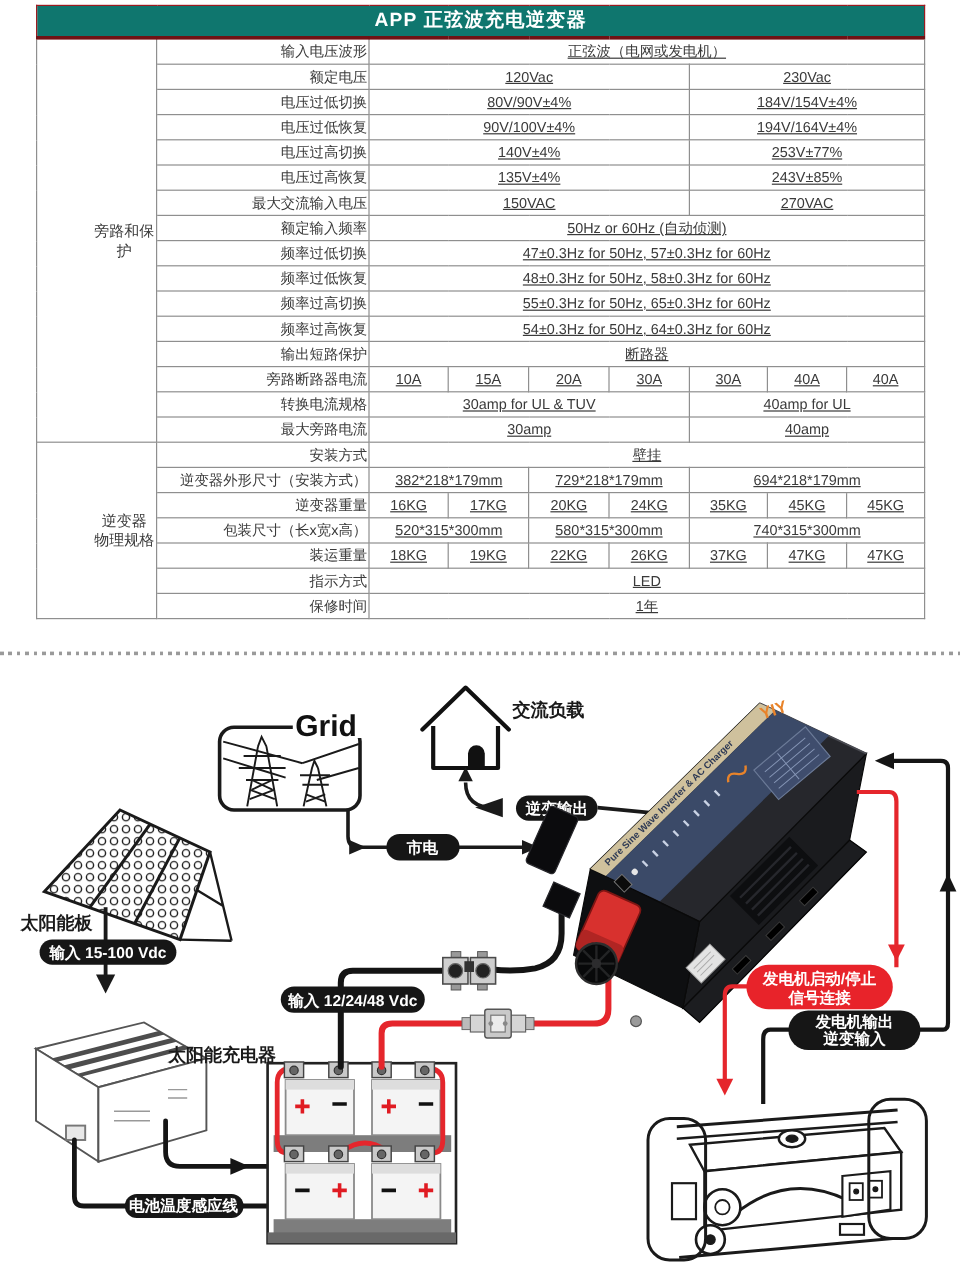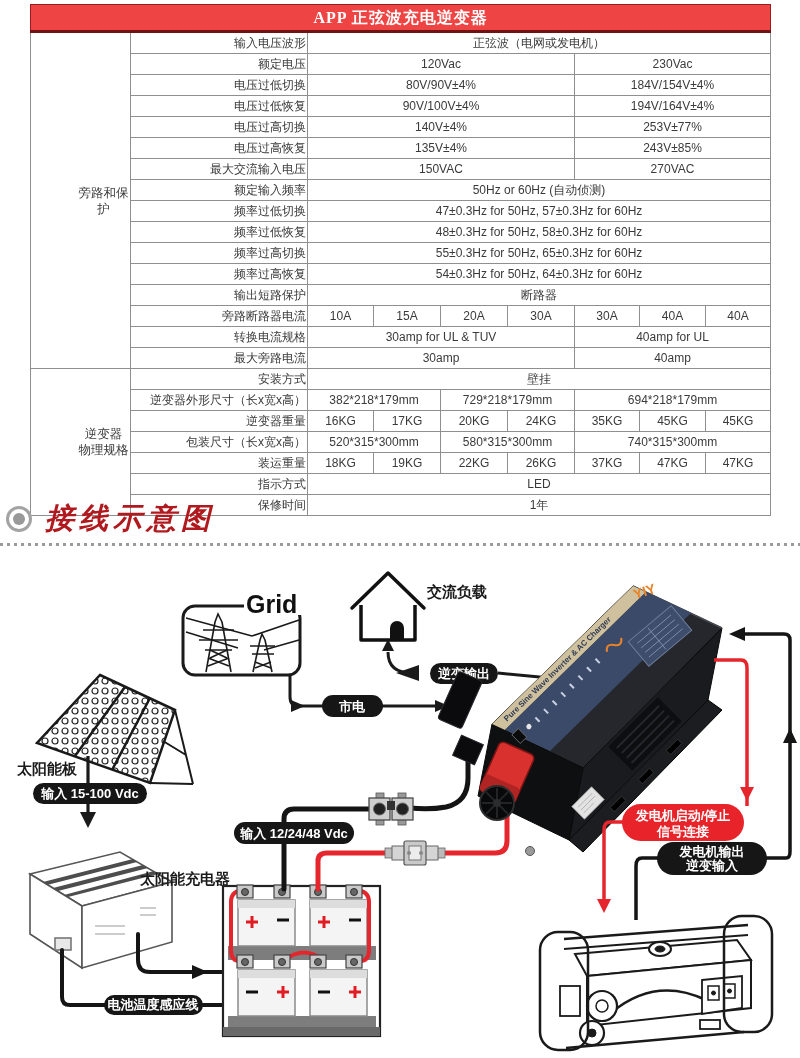--- a/index.html
+++ b/index.html
@@ -2,24 +2,24 @@
 <html><head>
 <meta charset="utf-8">
 <style>
   html,body{margin:0;padding:0;background:#fff;}
   body{width:800px;height:1058px;position:relative;font-family:"Liberation Sans",sans-serif;color:#333;}
   .page{position:absolute;inset:0;width:800px;height:1058px;overflow:hidden;background:#fff;}
 
   
   table.spec{position:absolute;left:30px;top:4px;width:740px;border-collapse:collapse;table-layout:fixed;font-size:12px;color:#3a3a3a;}
   table.spec td{border:1px solid #8f8f8f;height:18px;line-height:18px;overflow:hidden;white-space:nowrap;}
-  table.spec td.title-bar{background:#ef4444;color:#fff;font-weight:bold;font-size:16px;text-align:center;height:23px;line-height:23px;border:1px solid #9c1b20;border-bottom:3px solid #701114;letter-spacing:1px;font-family:Liberation Serif, serif;}
+  table.spec td.title-bar{background:#0f766e;color:#fff;font-weight:bold;font-size:16px;text-align:center;height:23px;line-height:23px;border:1px solid #9c1b20;border-bottom:3px solid #701114;letter-spacing:1px;}
   table.spec td.cat{text-align:center;white-space:pre-line;line-height:16px;font-size:12.5px;padding-left:47px;}
   table.spec td.param{text-align:right;padding-left:8px;}
-  table.spec td.val{text-align:center;padding:0 1px;}
+  table.spec td.val{text-align:center;padding:0 1px;text-decoration:underline;}
 
   
   .section-header{position:absolute;left:6px;top:499px;display:flex;align-items:center;gap:13px;}
   .bullet{width:20px;height:20px;border:3px solid #a3a3a3;border-radius:50%;position:relative;flex:0 0 auto;}
   .bullet::after{content:"";position:absolute;inset:4px;background:#999;border-radius:50%;}
   .section-header h2{margin:0;font-size:29px;font-style:italic;font-weight:bold;color:#b01a1f;letter-spacing:5px;}
   .dotted{position:absolute;left:0;top:543px;width:800px;height:3px;background:repeating-linear-gradient(90deg,#9a9a9a 0 3px,transparent 3px 7px);}
 
   
   svg.diagram{position:absolute;left:0;top:556px;}
@@ -127,21 +127,21 @@
           <td colspan="4" class="val">30amp</td>
           <td colspan="3" class="val">40amp</td>
         </tr>
         <tr>
           <td rowspan="7" class="cat">逆变器
 物理规格</td>
           <td class="param">安装方式</td>
           <td colspan="7" class="val">壁挂</td>
         </tr>
         <tr>
-          <td class="param">逆变器外形尺寸（长x宽x高）</td>
+          <td class="param">逆变器外形尺寸（安装方式）</td>
           <td colspan="2" class="val">382*218*179mm</td>
           <td colspan="2" class="val">729*218*179mm</td>
           <td colspan="3" class="val">694*218*179mm</td>
         </tr>
         <tr>
           <td class="param">逆变器重量</td>
           <td colspan="1" class="val">16KG</td>
           <td colspan="1" class="val">17KG</td>
           <td colspan="1" class="val">20KG</td>
           <td colspan="1" class="val">24KG</td>
@@ -169,24 +169,20 @@
           <td class="param">指示方式</td>
           <td colspan="7" class="val">LED</td>
         </tr>
         <tr>
           <td class="param">保修时间</td>
           <td colspan="7" class="val">1年</td>
         </tr>
       </tbody>
     </table>
 
-  <div class="section-header">
-    <span class="bullet"></span>
-    <h2>接线示意图</h2>
-  </div>
   <div class="dotted"></div>
 
   <svg class="diagram" width="800" height="502" viewBox="0 0 800 502">
     <defs>
       <pattern id="cells" patternUnits="userSpaceOnUse" width="10" height="10">
         <circle cx="5" cy="5" r="3" fill="#fff" stroke="#222" stroke-width="1.2"></circle>
       </pattern>
     </defs>
 
     <g>

